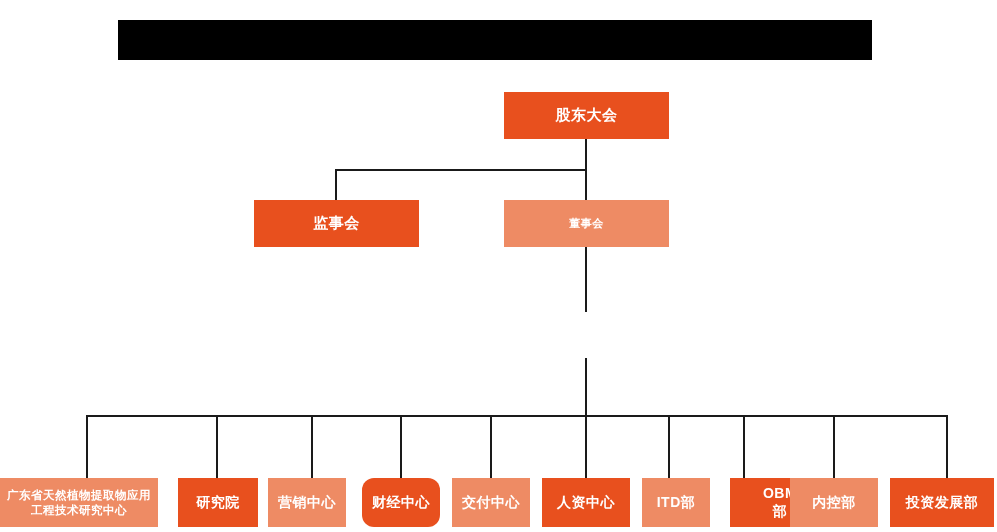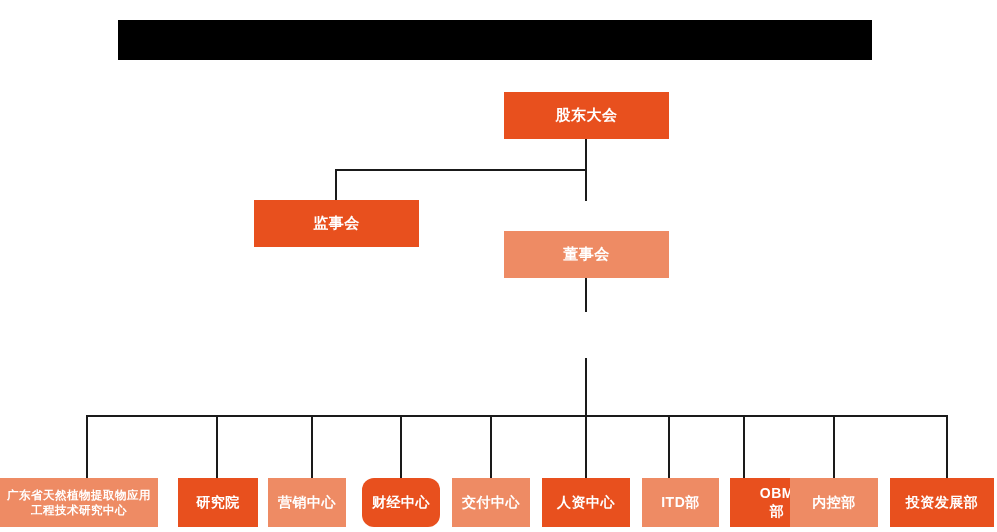--- a/index.html
+++ b/index.html
@@ -23,21 +23,21 @@
     top: 20px;
     width: 754px;
     height: 40px;
     background: #000000;
   }
   .node {
     position: absolute;
     box-sizing: border-box;
     display: flex;
     align-items: center;
-    justify-content: flex-end;
+    justify-content: center;
     text-align: center;
     color: #ffffff;
     font-weight: bold;
     letter-spacing: 0.5px;
     line-height: 1.25;
     z-index: 2;
   }
   .node.dark   { background: #E8501E; }
   .node.light  { background: #EE8B64; }
 
@@ -52,32 +52,32 @@
     position: absolute;
     background: #1a1a1a;
     z-index: 1;
   }
   .line.v { width: 2px; }
   .line.h { height: 2px; }
 
   
   .n-top     { left: 504px; top: 92px;  width: 165px; height: 47px; font-size: 15px; }
   .n-super   { left: 254px; top: 200px; width: 165px; height: 47px; font-size: 15px; }
-  .n-board   { left: 504px; top: 200px; width: 165px; height: 47px; font-size: 15px; margin-top: 31px; }
+  .n-board   { left: 504px; top: 200px; width: 165px; height: 47px; font-size: 11px; }
   .n-mgmt    { left: 504px; top: 311px; width: 165px; height: 47px; font-size: 15px; }
 
   
   .row-node  { top: 478px; height: 49px; font-size: 14px; }
   .b0 { left: 0px;   width: 158px; font-size: 11.5px; font-weight: bold; }
   .b1 { left: 178px; width: 80px; }
   .b2 { left: 268px; width: 78px; font-family: Liberation Serif, serif; }
   .b3 { left: 362px; width: 78px; border-radius: 12px; }
   .b4 { left: 452px; width: 78px; }
   .b5 { left: 542px; width: 88px; }
-  .b6 { left: 642px; width: 77px; }
+  .b6 { left: 642px; width: 68px; }
   .b7 { left: 730px; width: 68px; padding-left: 32px; }
   .b8 { left: 790px; width: 88px; }
   .b9 { left: 890px; width: 104px; }
 </style>
 </head>
 <body>
 
 <div id="org-chart">
 
   <div class="redacted-title"></div>

